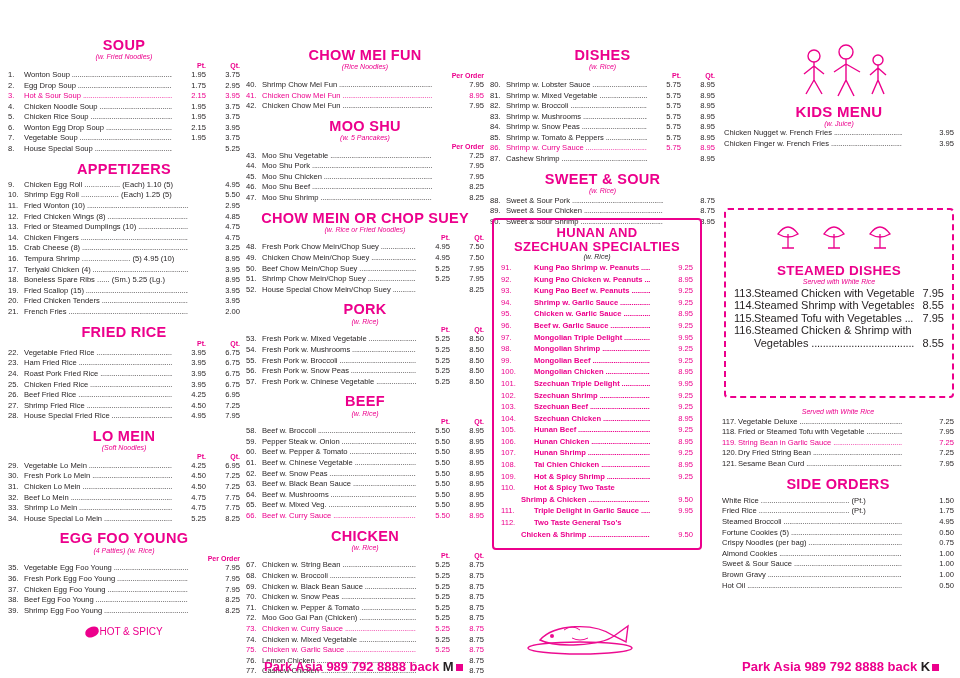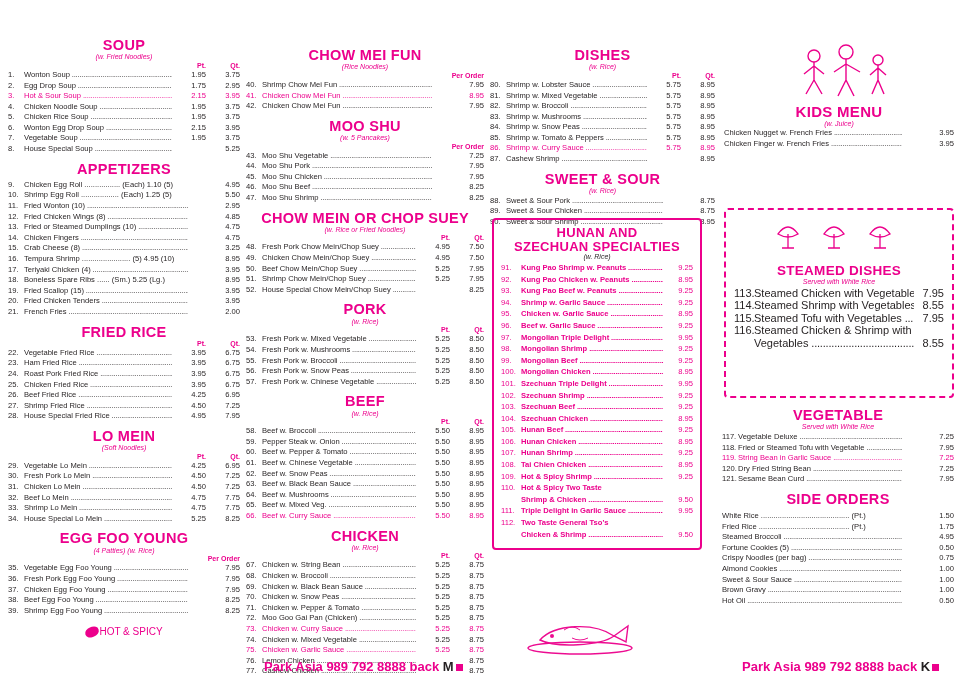--- a/index.html
+++ b/index.html
@@ -126,21 +126,21 @@
     position: absolute;
     left: 492px;
     top: 218px;
     width: 210px;
     border: 2px solid #ec008c;
     border-radius: 4px;
     padding: 6px 7px 8px 7px;
     box-sizing: border-box;
   }
   #specialties .sect-head { font-size: 13px; }
-  #specialties .row { font-size: 7.6px; line-height: 11.6px; }
+  #specialties .row { font-size: 7.6px; line-height: 11.6px; gap: 13px; }
   #specialties .row .num { width: 20px; flex: 0 0 20px; }
   #specialties .row .pr1 { width: 30px; flex: 0 0 30px; }
 
   
   #kids {
     position: absolute;
     left: 724px;
     top: 42px;
     width: 230px;
     box-sizing: border-box;
@@ -1051,21 +1051,20 @@
         </div>
       <div class="row" style="padding-left:20px">
           <span class="name">Vegetables</span>
           <span class="pr1">8.55</span>
         </div>
     </div>
   </div>
 
   <div class="col" id="col4" style="top:408px">
     <div>
-      <div class="sect-head">VEGETABLE</div>
       <div class="sect-sub">Served with White Rice</div>
       <div>
         <div class="row">
             <span class="num">117.</span>
             <span class="name">Vegetable Deluxe</span>
             <span class="pr1">7.25</span>
           </div>
         <div class="row">
             <span class="num">118.</span>
             <span class="name">Fried or Steamed Tofu with Vegetable</span>

